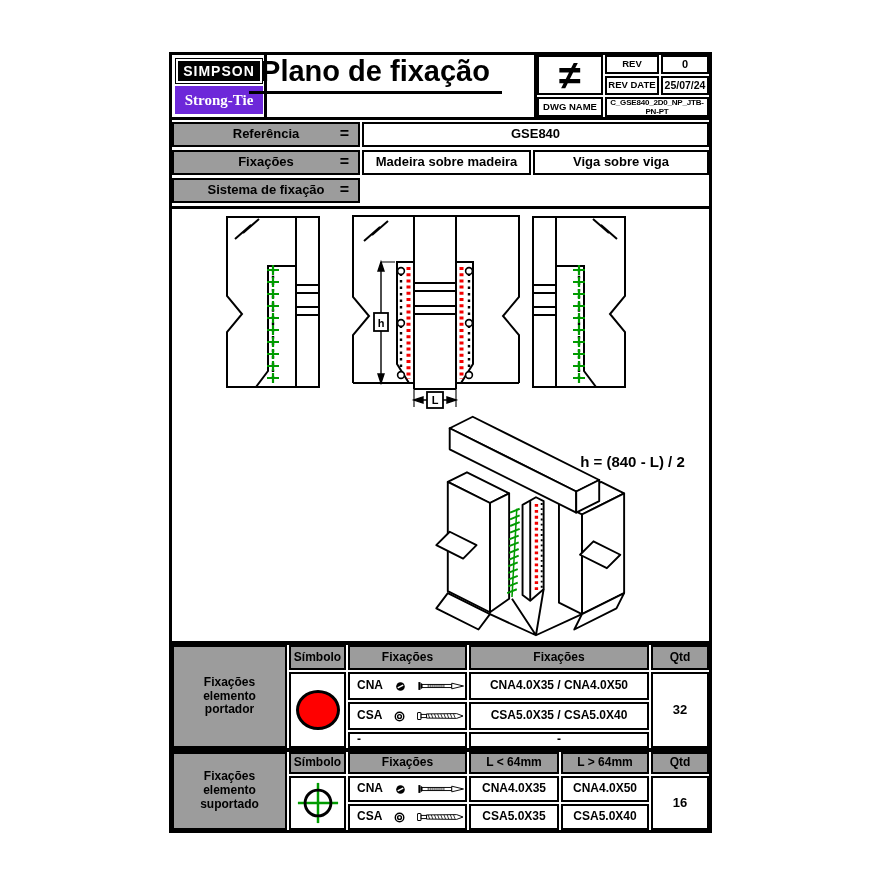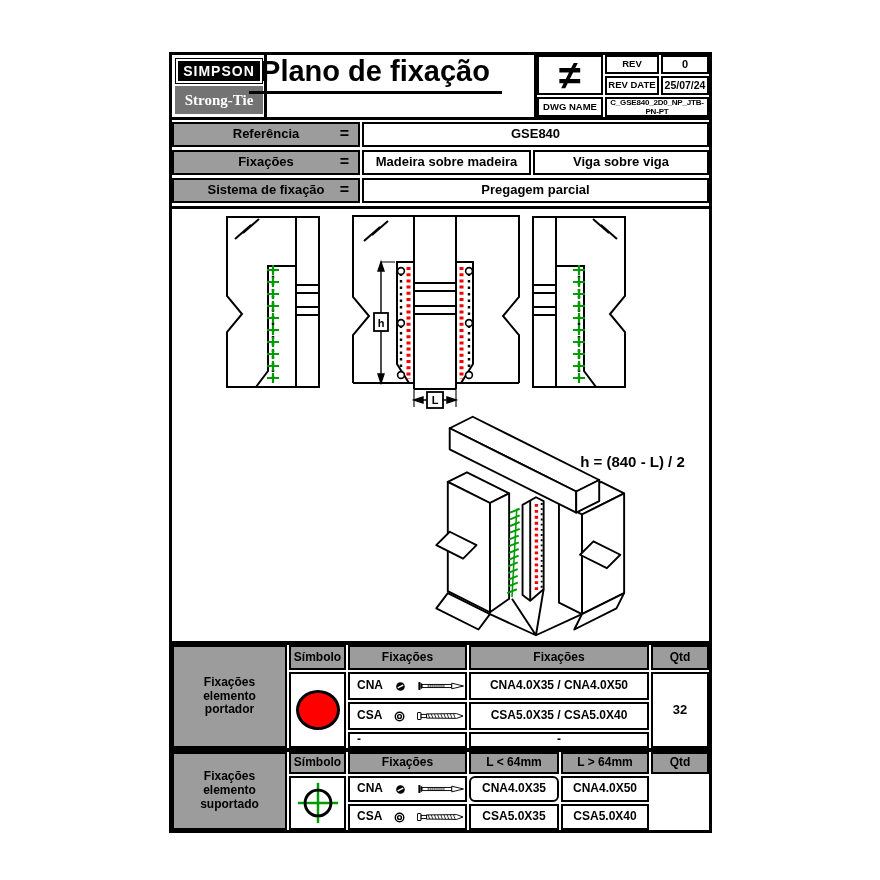--- a/index.html
+++ b/index.html
@@ -10,21 +10,21 @@
   .abs{position:absolute;}
   .cell{position:absolute;box-sizing:border-box;border:2px solid #000;background:#fff;
         display:flex;align-items:center;justify-content:center;text-align:center;line-height:1.15;}
   .g{background:#9c9c9c;}
   .vline{position:absolute;background:#000;}
   .hrule{position:absolute;left:0;width:537px;background:#000;}
   
   .logo{left:3px;top:3px;width:88px;height:56px;}
   .logo-top{height:26px;background:#000;color:#fff;display:flex;align-items:center;justify-content:center;
             font-size:14px;letter-spacing:1px;box-shadow:inset 0 0 0 2px #fff;border:1px solid #000;box-sizing:border-box;}
-  .logo-bot{height:28px;background:#737373;color:#fff;display:flex;align-items:center;justify-content:center;
+  .logo-bot{height:28px;background:#6d28d9;color:#fff;display:flex;align-items:center;justify-content:center;
             font-family:"Liberation Serif",serif;font-size:15px;margin-top:2px;box-sizing:border-box;}
   .title-cell{left:95px;top:0;width:217px;height:62px;display:flex;align-items:flex-start;justify-content:center;}
   .title{font-size:29px;border-bottom:3px solid #000;padding:0 12px 3px;white-space:nowrap;}
   .neq{font-size:40px;font-weight:900;line-height:30px;}
   .small-lbl{font-size:9.5px;}
   .small-val{font-size:11px;}
   .dwg-val{font-size:8px;letter-spacing:-0.2px;}
   
   .ref-label{font-size:13px;}
   .ref-val{font-size:13px;}
@@ -73,21 +73,20 @@
       <span>Fixações</span>
       <span class="eq">=</span>
     </div>
     <div class="cell ref-val" style="left:361px;top:95px;width:176px;height:25px;">Viga sobre viga</div>
     <div class="cell ref-val" style="left:190px;top:95px;width:169px;height:25px;">Madeira sobre madeira</div>
 
     <div class="cell g ref-label" style="left:0;top:123px;width:188px;height:25px;">
       <span>Sistema de fixação</span>
       <span class="eq">=</span>
     </div>
-    <div class="cell ref-val" style="left:190px;top:123px;width:347px;height:25px;">Pregagem parcial</div>
 
     <div class="hrule" style="top:151px;height:3px;"></div>
 
     <svg class="abs" style="left:53px;top:160px;" width="96" height="174" viewBox="0 0 96 174">
       <g id="gside" fill="none" stroke="#000" stroke-width="2">
         <path d="M2,2 H94 V172 H2 V117 L17,99 L2,81 Z" fill="#fff"></path>
         <polyline points="10,24 26,10 18,18 34,4" stroke-width="2"></polyline>
         <line x1="71" y1="2" x2="71" y2="172"></line>
         <line x1="71" y1="70" x2="94" y2="70"></line>
           <line x1="71" y1="78" x2="94" y2="78"></line>
@@ -248,35 +247,36 @@
             <line x1="3.5" y1="8.8" x2="10.5" y2="5.2" stroke="#fff" stroke-width="2"></line>
           </svg>
         <svg width="56" height="12" viewBox="0 0 60 12">
             <rect x="0.5" y="1" width="2.6" height="10" fill="#000"></rect>
             <rect x="3.2" y="2.6" width="2" height="6.8" fill="#000"></rect>
             <rect x="5.2" y="4" width="38" height="4" fill="#fff" stroke="#000" stroke-width="1.2"></rect>
             <path d="M13,4 v4 M15.5,4 v4 M18,4 v4 M20.5,4 v4 M23,4 v4 M25.5,4 v4 M28,4 v4 M30.5,4 v4 M33,4 v4" stroke="#000" stroke-width="1"></path>
             <polygon points="43,2.4 58,6 43,9.6" fill="#fff" stroke="#000" stroke-width="1.2"></polygon>
           </svg>
       </div>
-      <div class="cell tcell" style="left:297px;top:24px;width:90px;height:26px;border-radius:6px;">CNA4.0X35</div>
+      <div class="cell tcell" style="left:297px;top:24px;width:90px;height:26px;">CNA4.0X35</div>
       <div class="cell tcell" style="left:389px;top:24px;width:88px;height:26px;">CNA4.0X50</div>
 
       <div class="cell tcell code-cell" style="left:176px;top:52px;width:119px;height:26px;">
         <span>CSA</span>
         <svg width="13" height="13" viewBox="0 0 14 14">
             <circle cx="7" cy="7" r="5.4" fill="none" stroke="#000" stroke-width="1.8"></circle>
             <circle cx="7" cy="7" r="2.4" fill="none" stroke="#000" stroke-width="1.8"></circle>
           </svg>
         <svg width="56" height="12" viewBox="0 0 60 12">
             <rect x="0.5" y="1.5" width="4.6" height="9" rx="1.5" fill="#fff" stroke="#000" stroke-width="1.3"></rect>
             <rect x="5.2" y="4" width="7" height="4" fill="#fff" stroke="#000" stroke-width="1.2"></rect>
             <polygon points="12,3.4 50,3 58,6 50,9 12,8.6" fill="#fff" stroke="#000" stroke-width="1.2"></polygon>
             <path d="M14,3.4 l2,5.2 M18,3.4 l2,5.2 M22,3.4 l2,5.2 M26,3.4 l2,5.2 M30,3.4 l2,5.2 M34,3.4 l2,5.2 M38,3.4 l2,5.2 M42,3.2 l2,5.2 M46,3.2 l2,5.2" stroke="#000" stroke-width="1"></path>
           </svg>
       </div>
       <div class="cell tcell" style="left:297px;top:52px;width:90px;height:26px;">CSA5.0X35</div>
       <div class="cell tcell" style="left:389px;top:52px;width:88px;height:26px;">CSA5.0X40</div>
 
+      <div class="cell tcell" style="left:479px;top:24px;width:58px;height:54px;font-size:13px;">16</div>
     </div>
 
   </div>
 </div>
 
 </body></html>

